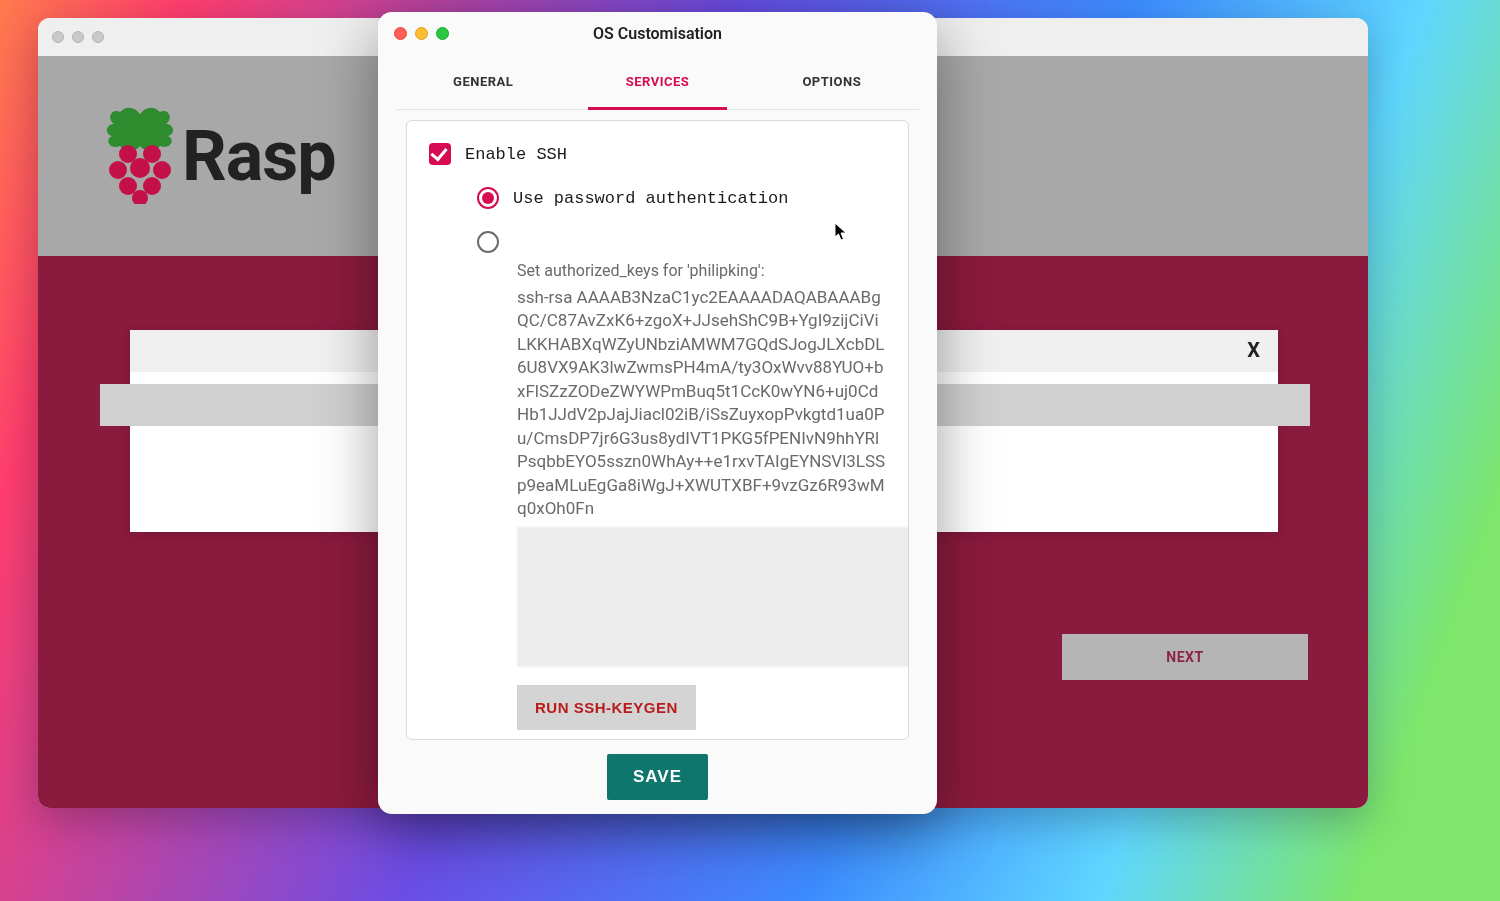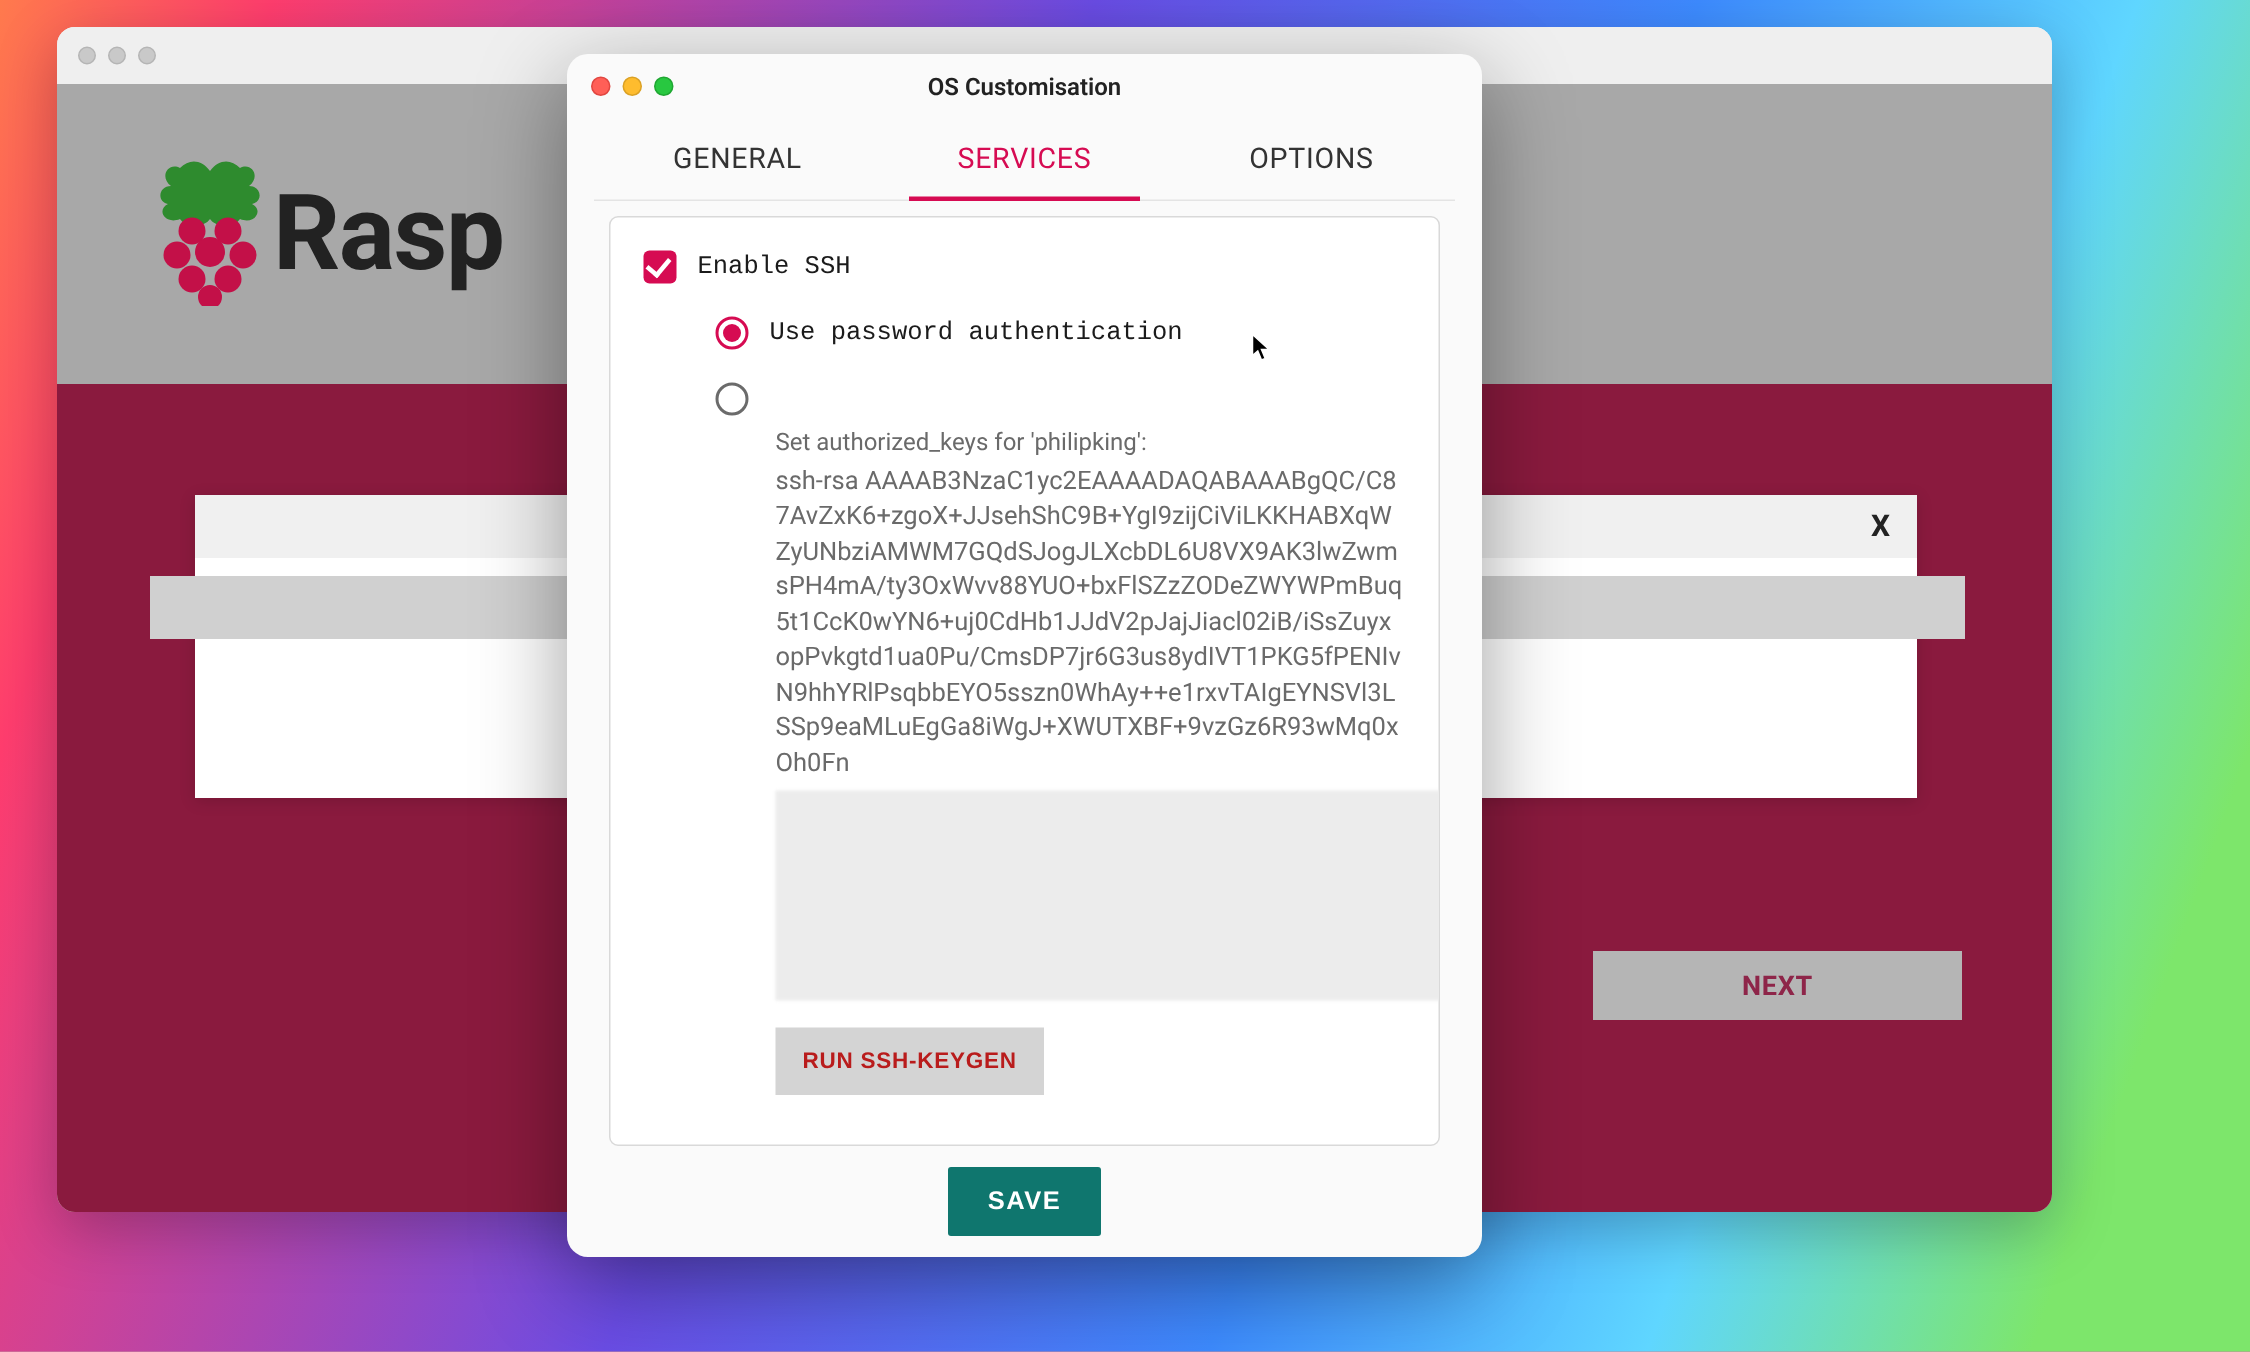--- a/index.html
+++ b/index.html
@@ -91,40 +91,39 @@
   }
   .bg-next-btn {
     position: absolute;
     right: 60px;
     top: 378px;
     width: 246px;
     height: 46px;
     background: #b5b5b5;
     color: #8e2549;
     font-weight: 700;
-    font-size: 18px;
+    font-size: 14px;
     display: flex;
     align-items: center;
     justify-content: center;
     letter-spacing: 0.5px;
   }
 
   
   .modal {
     position: absolute;
     left: 378px;
     top: 12px;
-    width: 610px;
+    width: 559px;
     height: 802px;
     background: #fafafa;
     border-radius: 14px;
     box-shadow: 0 18px 60px rgba(0,0,0,0.38);
     display: flex;
     flex-direction: column;
-    margin-top: 24px;
   }
   .modal-titlebar {
     height: 42px;
     display: flex;
     align-items: center;
     position: relative;
     border-bottom: none;
   }
   .traffic-group {
     display: flex;
@@ -147,22 +146,22 @@
     display: flex;
     height: 56px;
     border-bottom: 1px solid #e4e4e4;
     margin: 0 18px;
   }
   .tab {
     flex: 1;
     display: flex;
     align-items: center;
     justify-content: center;
-    font-size: 19px;
-    font-weight: 400;
+    font-size: 13px;
+    font-weight: 700;
     color: #333;
     letter-spacing: 0.5px;
     cursor: pointer;
     position: relative;
   }
   .tab.active {
     color: #d60b52;
   }
   .tab.active::after {
     content: "";

